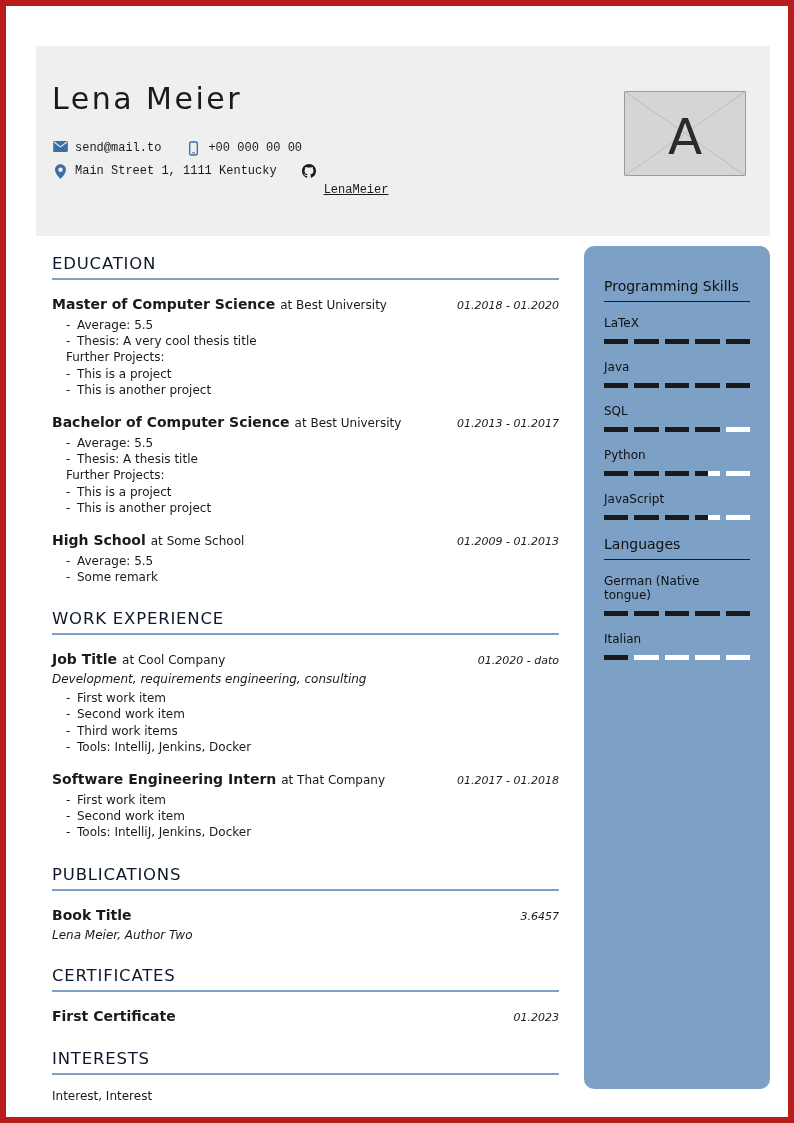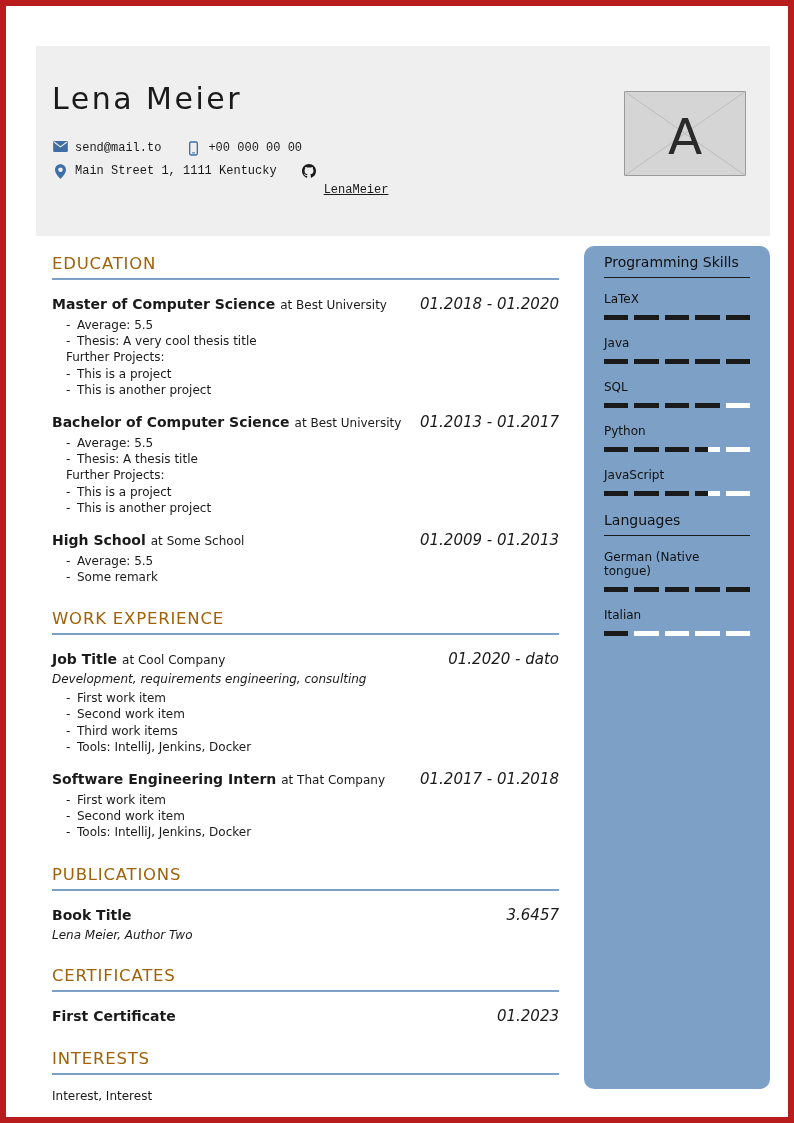--- a/index.html
+++ b/index.html
@@ -26,34 +26,34 @@
   .icon{display:inline-flex;align-items:center;justify-content:center;width:17px;flex:none;}
   .contact-text{font-size:12px;margin-left:6px;}
   .pair-gap{margin-left:24px;}
   .github-link{font-size:12px;margin-left:6px;color:var(--ink);text-decoration:underline;cursor:pointer;margin-top:19px;}
   .photo{position:absolute;right:24px;top:45px;width:122px;height:85px;}
   
   .body-wrap{position:absolute;left:46px;top:240px;width:718px;display:flex;align-items:flex-start;}
   .main-col{width:507px;flex:none;}
   .sidebar{
     width:186px;flex:none;margin-left:25px;height:843px;box-sizing:border-box;
-    background:var(--accent);border-radius:10px;padding:8px 20px 20px 20px;color:#101010;
+    background:var(--accent);border-radius:10px;padding:32px 20px 20px 20px;color:#101010;
   }
   
   .section{margin-top:24px;}
   .section:first-child{margin-top:8px;}
   .section-title{
     font-size:16.5px;font-weight:normal;letter-spacing:0.8px;margin:0;
-    padding-bottom:5px;border-bottom:2.5px solid var(--accent);color:#a16207;
+    padding-bottom:5px;border-bottom:2.5px solid var(--accent);color:#0f172a;
   }
   .entry{margin-top:14px;}
   .entry-head{display:flex;justify-content:space-between;align-items:baseline;}
   .entry-title-main{font-weight:bold;font-size:14px;}
   .entry-title-suffix{font-size:12px;margin-left:5px;margin-top:32px;}
-  .entry-date{font-style:italic;font-size:15px;white-space:nowrap;}
+  .entry-date{font-style:italic;font-size:11px;white-space:nowrap;}
   .entry-subtitle{font-style:italic;font-size:12px;margin-top:4px;}
   ul.entry-items{list-style:none;margin:4px 0 0 0;padding:0 0 0 14px;}
   ul.entry-items li{font-size:12px;line-height:1.35;display:flex;}
   .dash{width:11px;flex:none;}
   .section-text{font-size:12px;margin-top:14px;}
   
   .sb-group + .sb-group{margin-top:10px;}
   .sb-title{
     font-size:14px;font-weight:normal;margin:0 0 14px 0;padding-bottom:7px;
     border-bottom:1.5px solid #1b1b1b;

